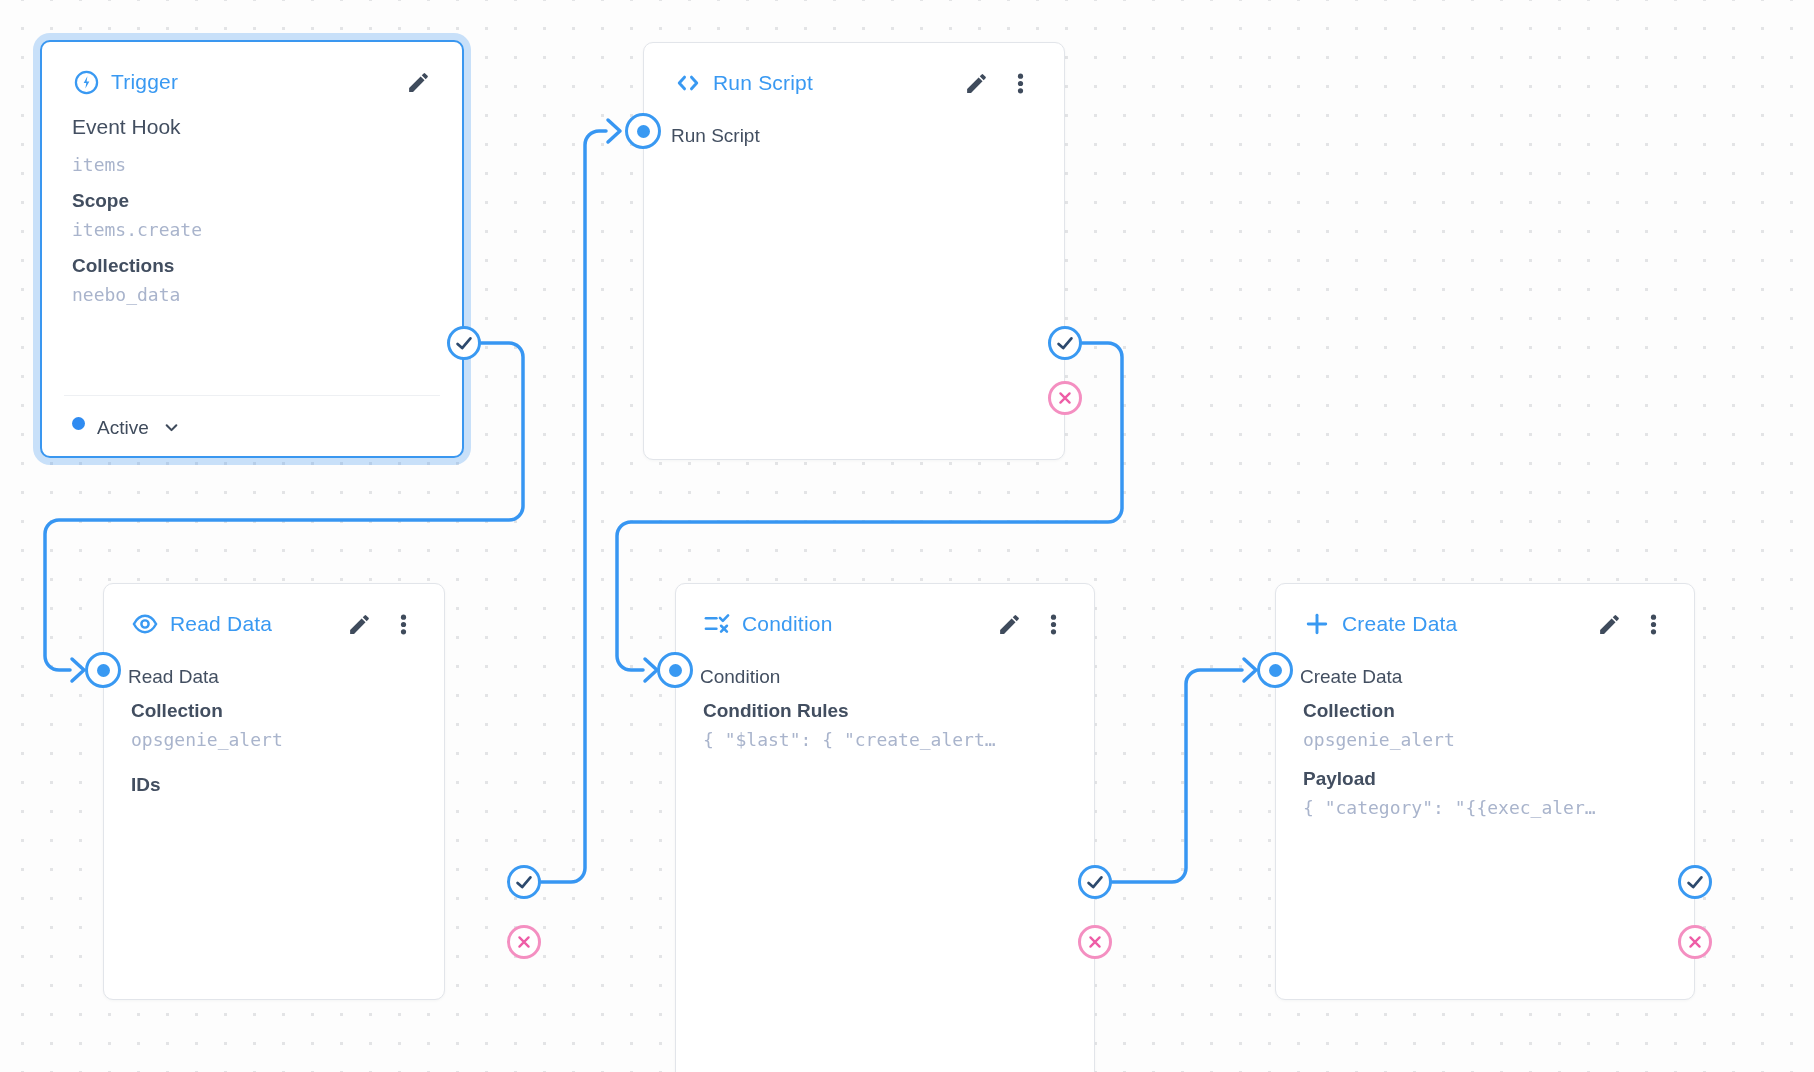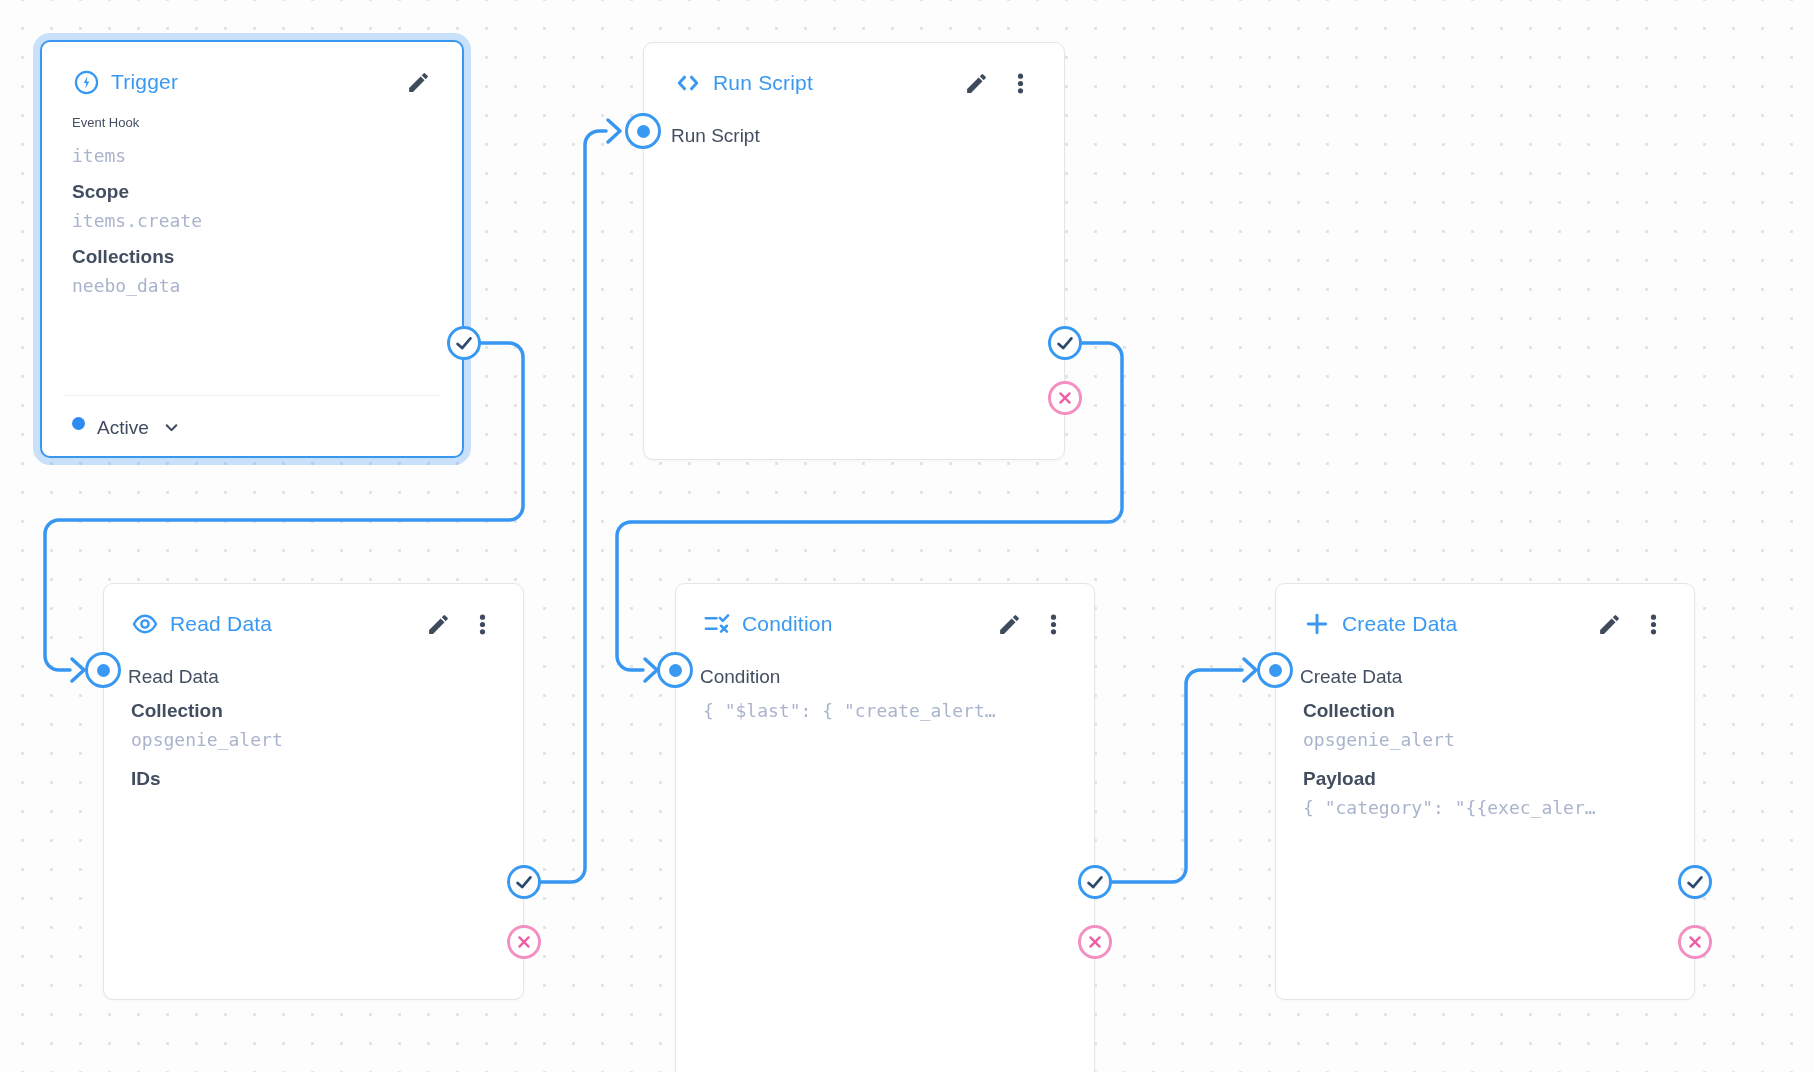--- a/index.html
+++ b/index.html
@@ -25,21 +25,21 @@
   .node.selected {
     border:2.5px solid #3a97f0;
     box-shadow:0 0 0 7px rgba(66,152,240,0.28);
   }
 
   .node-header { display:flex; align-items:center; gap:11px; height:32px; }
   .node-title { color:#3999f2; font-size:21px; font-weight:400; letter-spacing:0.2px; }
   .hdr-icons { margin-left:auto; display:flex; align-items:center; gap:16px; }
   .icon-btn { width:28px; height:28px; display:flex; align-items:center; justify-content:center; cursor:pointer; }
 
-  .intro { margin-top:17px; font-size:13px; color:#434f61; }
+  .intro { margin-top:17px; font-size:21px; color:#434f61; }
   .fgroup { margin-top:15px; }
   .f-label { font-size:19px; font-weight:700; color:#424e60; }
   .f-value { margin-top:7px; font-family:"DejaVu Sans Mono", monospace; font-size:18px; color:#a9b4cc;
              white-space:nowrap; overflow:hidden; max-width:100%; }
 
   .divider { position:absolute; left:22px; right:22px; bottom:60px; height:1px; background:#eef0f3; }
   .status-row { position:absolute; left:30px; bottom:17px; display:flex; align-items:flex-start; gap:12px; cursor:pointer; }
   .status-dot { width:13px; height:13px; border-radius:50%; background:#2f8bf1; }
   .status-text { font-size:19px; font-weight:500; color:#3f4b5c; }
 
@@ -139,21 +139,21 @@
               <circle cx="12" cy="19" r="2.5"></circle>
             </svg>
         </span>
       </span>
     </div>
     <div class="input-row">
       <span class="input-label">Run Script</span>
     </div>
   </div>
 
-  <div class="node" style="left:103px; top:583px; width:421px; height:417px; padding:24px 27px;">
+  <div class="node" style="left:103px; top:583px; width:342px; height:417px; padding:24px 27px;">
     <div class="node-header">
       <span class="icon-btn">
         <svg width="28" height="28" viewBox="0 0 24 24" fill="none" stroke="#3999f2" stroke-width="2.1">
             <path d="M2.5 12 C5 7.2 8.3 5 12 5 s7 2.2 9.5 7 C19 16.8 15.7 19 12 19 s-7-2.2-9.5-7 Z"></path>
             <circle cx="12" cy="12" r="3.1"></circle>
           </svg>
       </span>
       <span class="node-title">Read Data</span>
       <span class="hdr-icons">
         <span class="icon-btn">
@@ -170,21 +170,21 @@
         </span>
       </span>
     </div>
     <div class="input-row">
       <span class="input-label">Read Data</span>
     </div>
     <div class="fgroup" style="margin-top:10px;">
       <div class="f-label">Collection</div>
       <div class="f-value">opsgenie_alert</div>
     </div>
-    <div class="fgroup" style="margin-top:18px;">
+    <div class="fgroup" style="margin-top:24px;">
       <div class="f-label">IDs</div>
     </div>
   </div>
 
   <div class="node" style="left:675px; top:583px; width:420px; height:521px; padding:24px 27px;">
     <div class="node-header">
       <span class="icon-btn">
         <svg width="28" height="28" viewBox="0 0 24 24" fill="none" stroke="#3999f2" stroke-width="2.2" stroke-linecap="round" stroke-linejoin="round">
             <line x1="2.5" y1="7" x2="11.5" y2="7"></line>
             <polyline points="14.5,6.8 17,9.3 21.5,4.6"></polyline>
@@ -206,20 +206,21 @@
               <circle cx="12" cy="12" r="2.5"></circle>
               <circle cx="12" cy="19" r="2.5"></circle>
             </svg>
         </span>
       </span>
     </div>
     <div class="input-row">
       <span class="input-label">Condition</span>
     </div>
     <div class="fgroup" style="margin-top:10px;">
+      <div class="f-label">Condition Rules</div>
       <div class="f-value">{ "$last": { "create_alert…</div>
     </div>
   </div>
 
   <div class="node" style="left:1275px; top:583px; width:420px; height:417px; padding:24px 27px;">
     <div class="node-header">
       <span class="icon-btn">
         <svg width="28" height="28" viewBox="0 0 24 24" fill="none" stroke="#3999f2" stroke-width="2.5" stroke-linecap="round">
             <line x1="12" y1="4.5" x2="12" y2="19.5"></line>
             <line x1="4.5" y1="12" x2="19.5" y2="12"></line>

